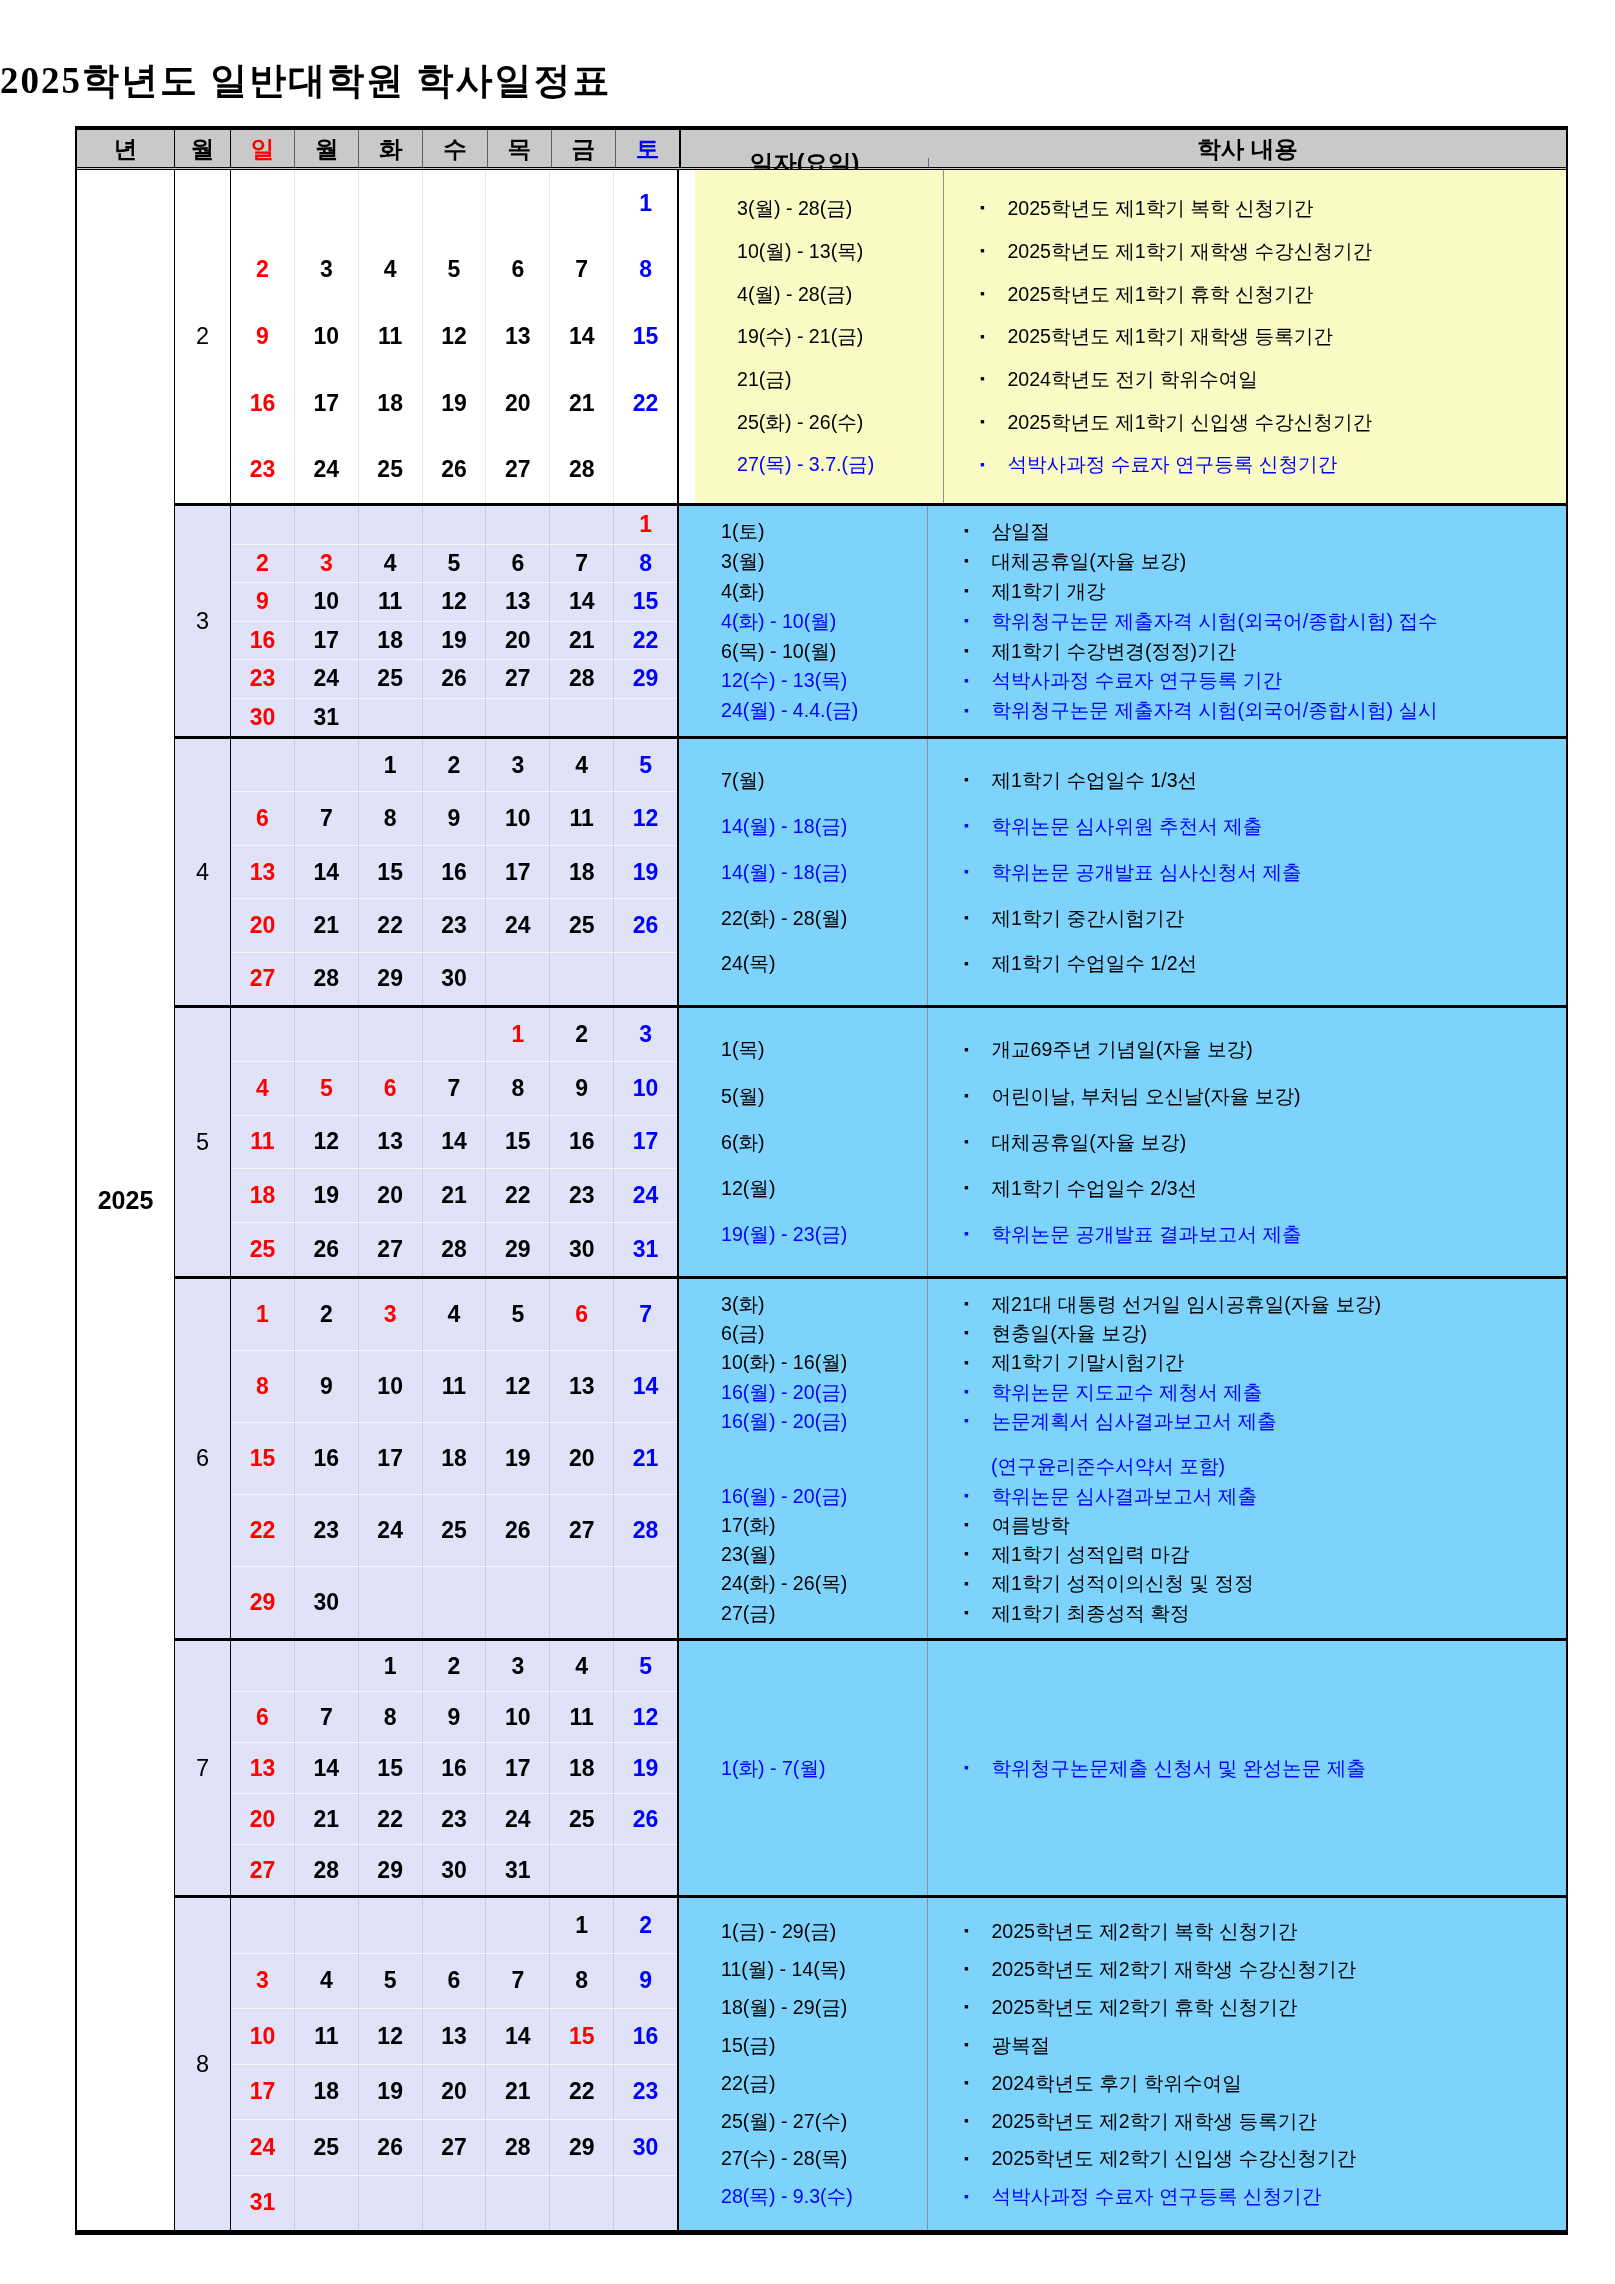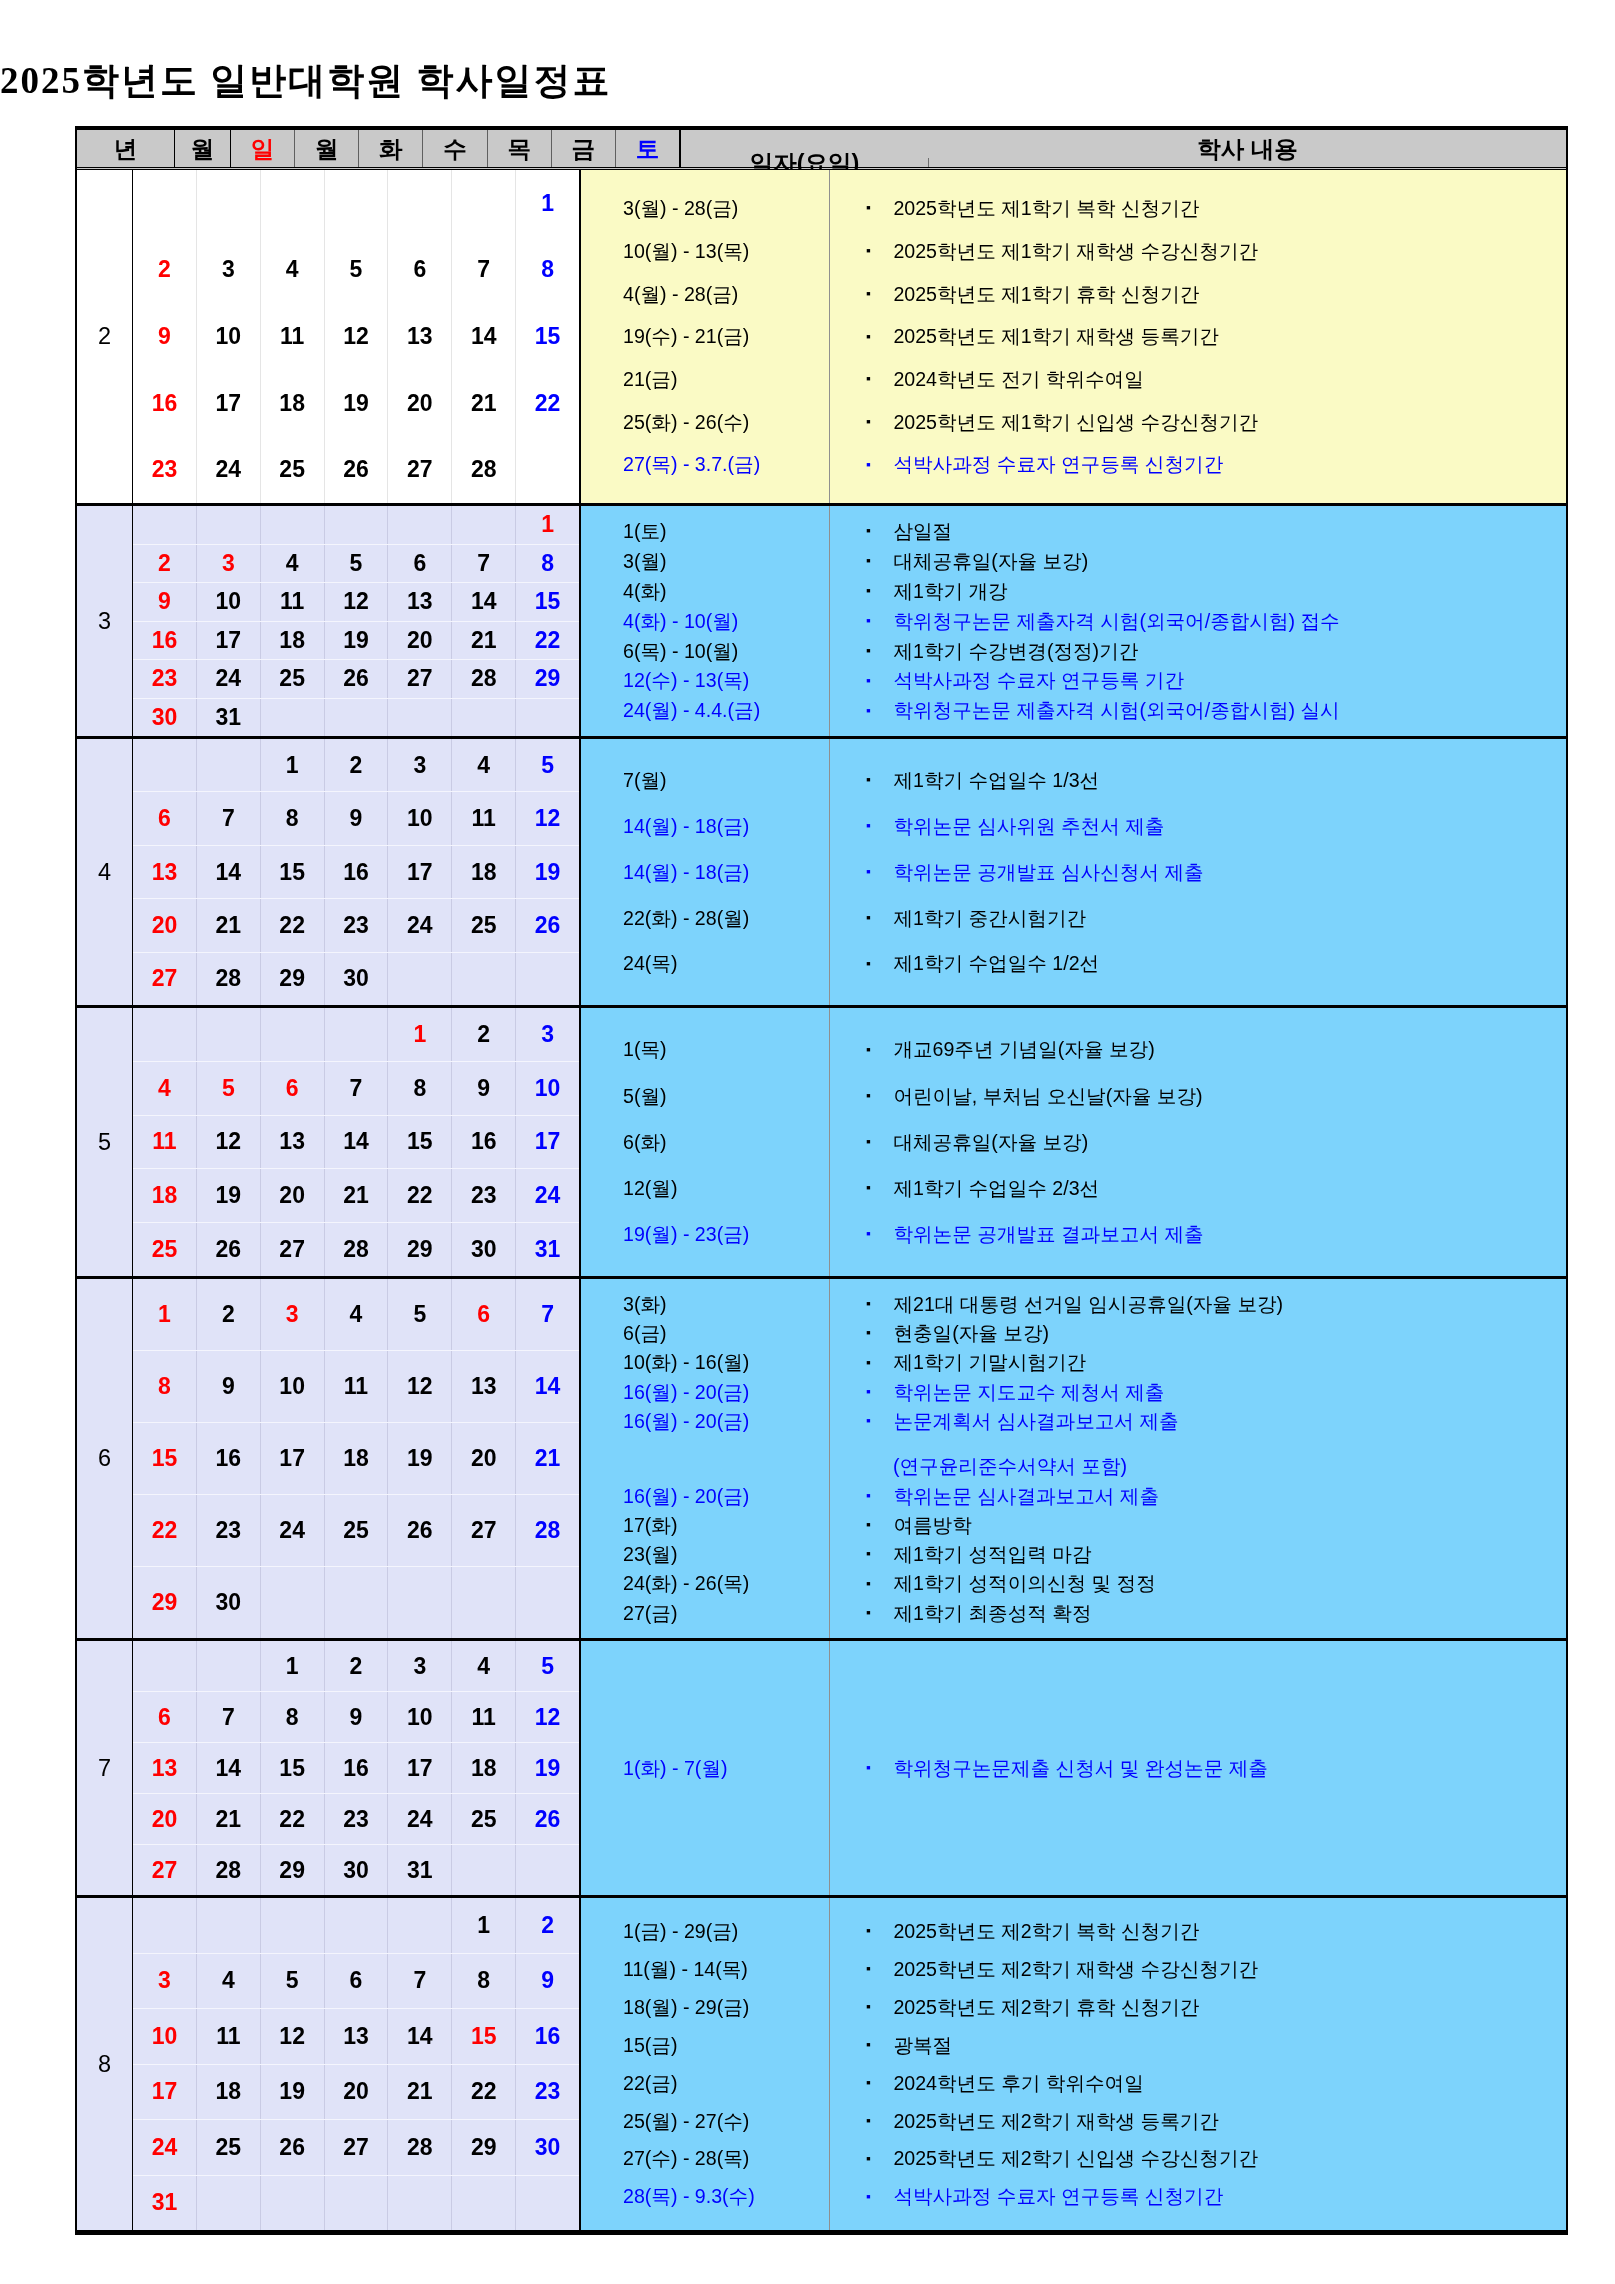--- a/index.html
+++ b/index.html
@@ -44,21 +44,21 @@
   .mlabel {
     width:56px; border-right:1.3px solid #000; box-sizing:border-box;
     display:flex; align-items:center; justify-content:center; font-size:23.5px;
   }
   .cal { width:448px; border-right:2px solid #000; box-sizing:border-box;
          display:flex; flex-direction:column; }
   .week { flex:1; display:flex; }
   .day  { flex:1; display:flex; align-items:center; justify-content:center;
           font-weight:bold; font-size:23px; }
   .theme-feb .mlabel, .theme-feb .cal { background:#FFFFFF; }
-  .theme-feb .rightpane { background:#FAFAC5; }
+  .theme-feb .rightpane { background:#FAFAC5;margin-left:16px; }
   .theme-feb .day + .day { border-left:0.7px solid rgba(0,0,0,0.10); }
   .theme-lav .mlabel, .theme-lav .cal { background:#E0E3F8; }
   .theme-lav .rightpane { background:#7dd3fc; }
   .theme-lav .day + .day { border-left:0.7px solid rgba(120,120,160,0.22); }
   .theme-lav .week + .week { border-top:0.7px solid rgba(255,255,255,0.65); }
   .rightpane {
     flex:1; min-width:0; position:relative; box-sizing:border-box;
     display:flex; flex-direction:column; justify-content:space-evenly;
     padding:7.8px 0;
   }
@@ -93,20 +93,21 @@
         <div class="h-day">화</div>
         <div class="h-day">수</div>
         <div class="h-day">목</div>
         <div class="h-day">금</div>
         <div class="h-day c-blue">토</div>
       </div>
     <div class="hcell h-date">일자(요일)</div>
     <div class="hcell h-content">학사 내용</div>
   </div>
   <div class="bodyrow">
+    <div class="yearcol">2025</div>
     <div class="months" id="months">
         <div class="mrow theme-feb" style="height: 336px;">
           <div class="mlabel">2</div>
           <div class="cal">
             <div class="week">
               <div class="day"></div>
               <div class="day"></div>
               <div class="day"></div>
               <div class="day"></div>
               <div class="day"></div>

